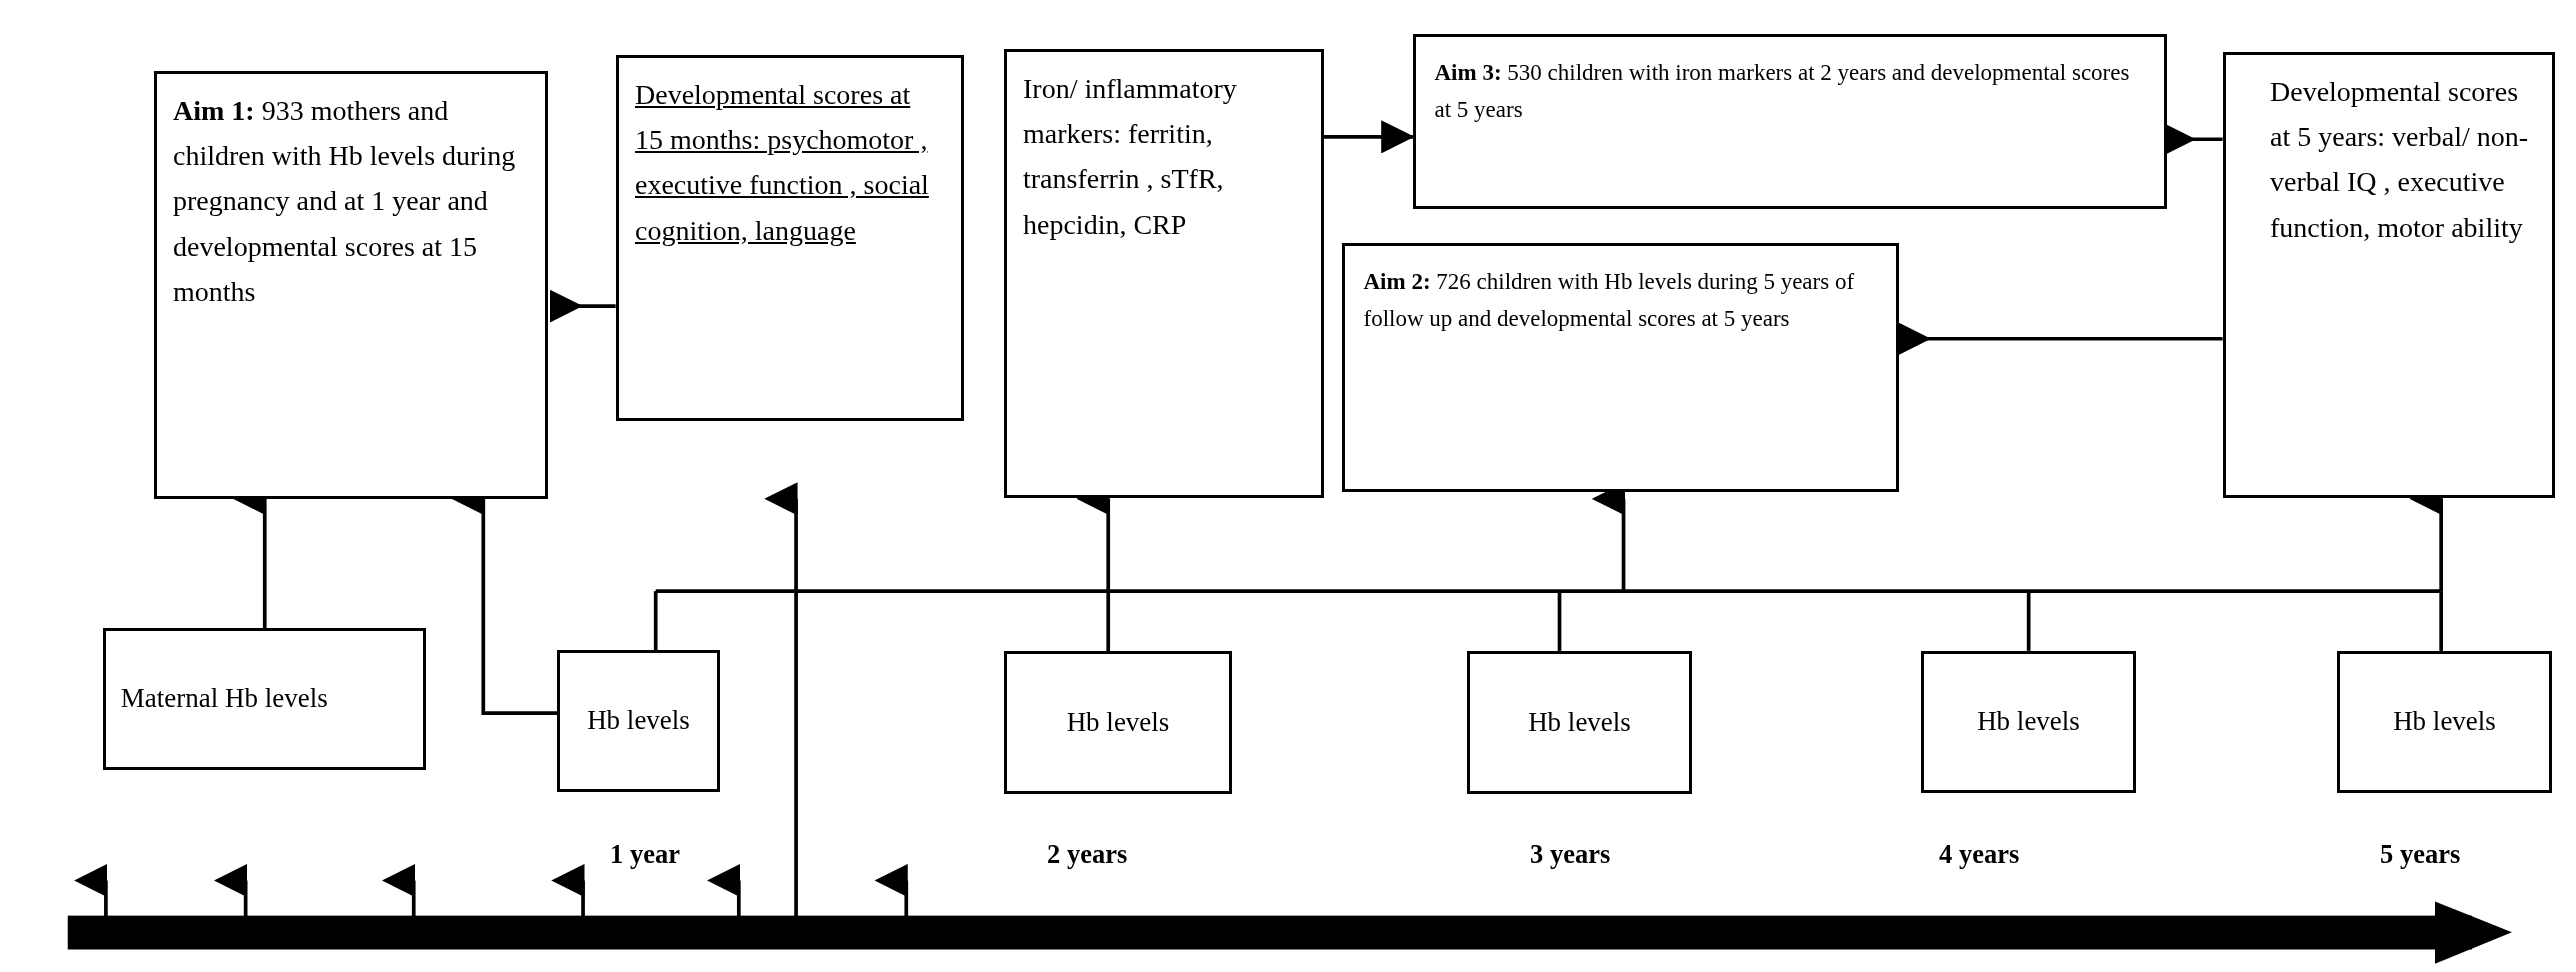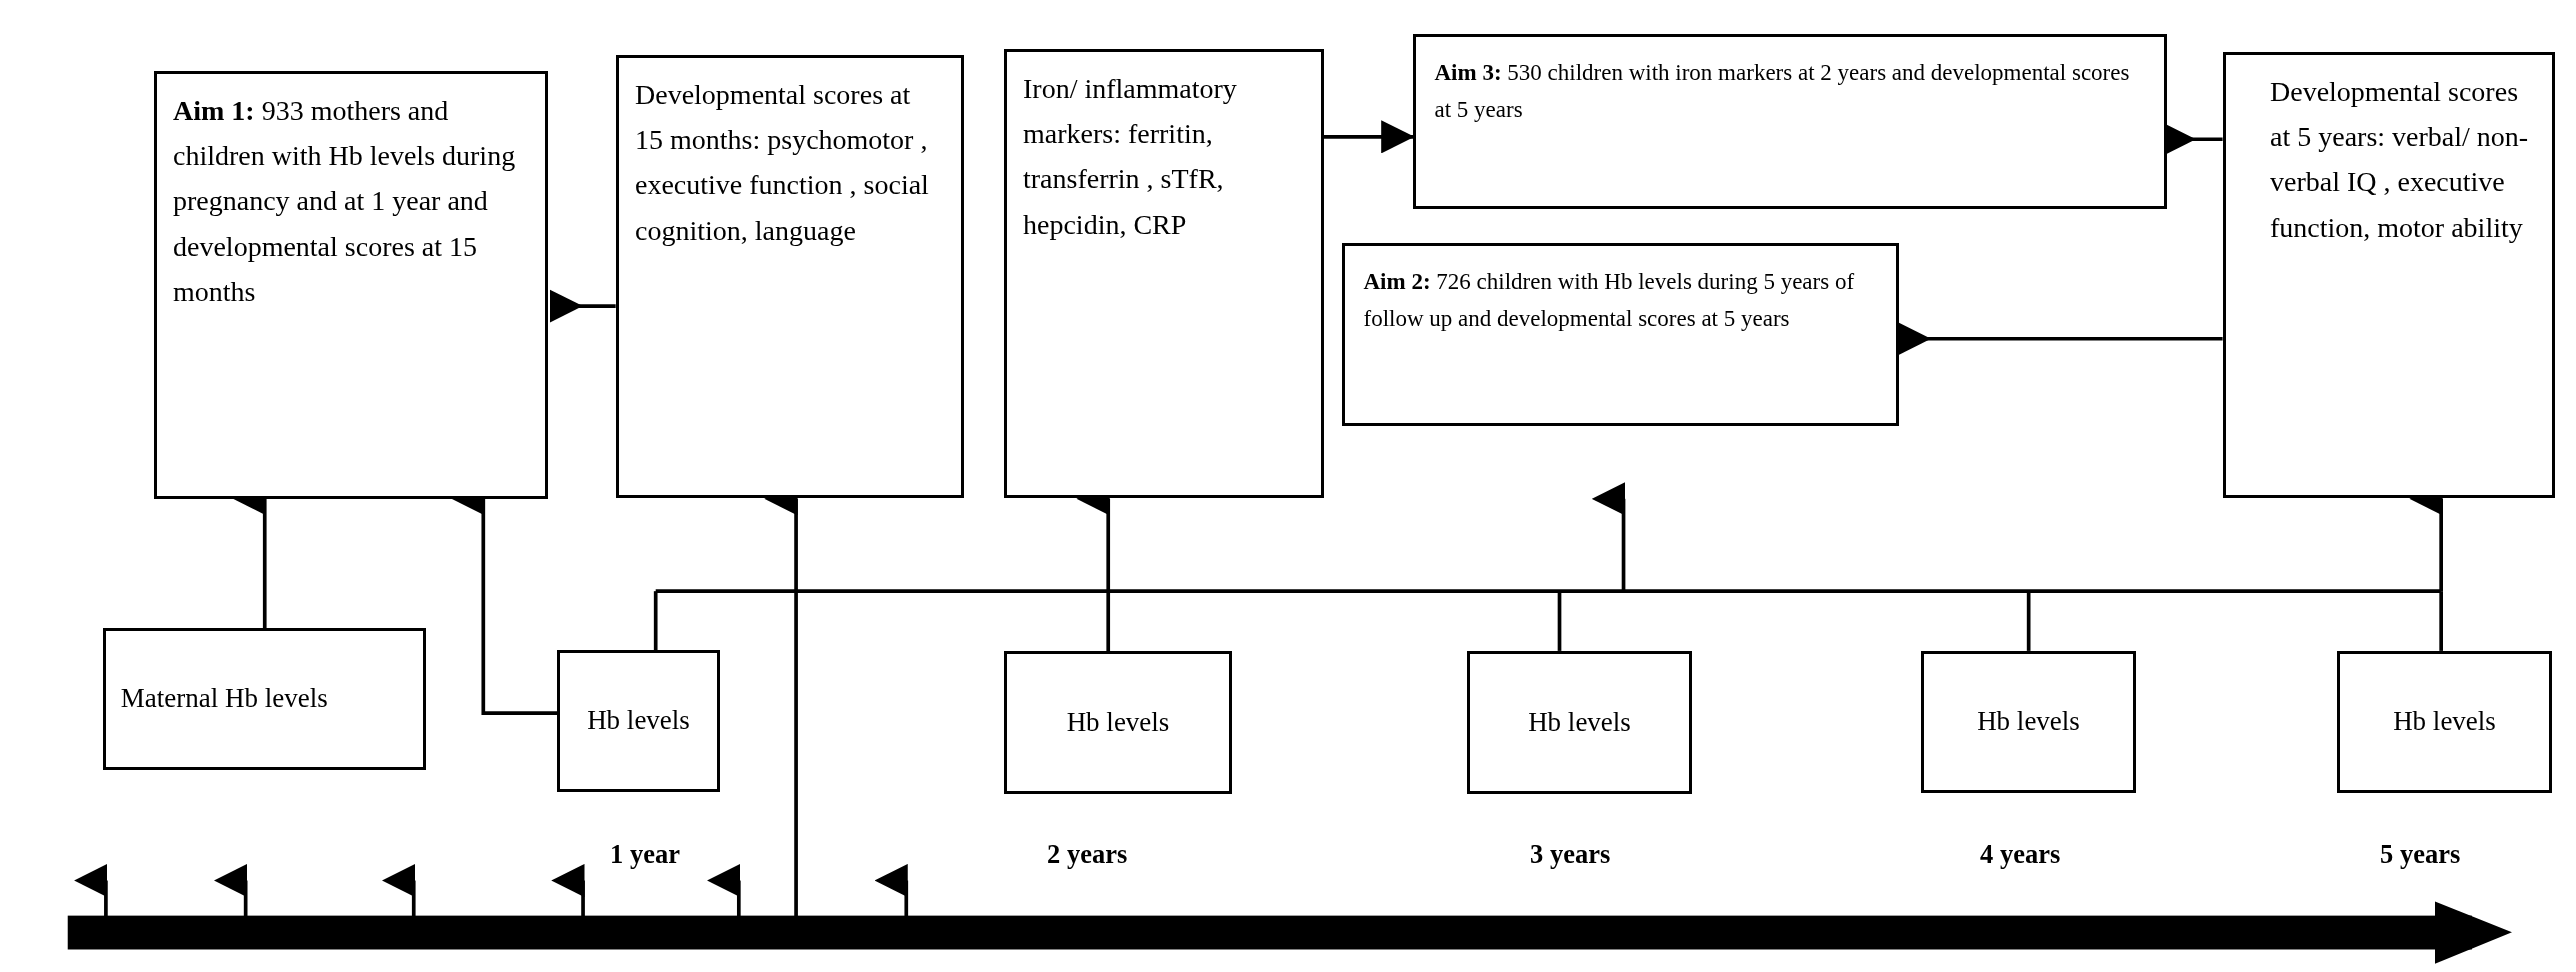--- a/index.html
+++ b/index.html
@@ -90,35 +90,35 @@
       <path d="M1472,1500 L1472,1430" marker-end="url(#ah-up)"></path>
     </g>
   </svg>
 
   <div class="box" style="left:154px;top:71px;width:394px;height:428px;">
     <span class="txt tall-text">
       <b>Aim 1:</b><span> 933 mothers and children with Hb levels during pregnancy and at 1 year and developmental scores at 15 months</span>
     </span>
   </div>
 
-  <div class="box" style="left:616px;top:55px;width:348px;height:443px;">
+  <div class="box" style="left:616px;top:55px;width:348px;height:366px;text-decoration:underline;">
     <span class="txt tall-text">Developmental scores at 15 months: psychomotor , executive function , social cognition, language</span>
   </div>
 
   <div class="box" style="left:1004px;top:49px;width:320px;height:449px;">
     <span class="txt tall-text">Iron/ inflammatory markers: ferritin, transferrin , sTfR, hepcidin, CRP</span>
   </div>
 
   <div class="box" style="left:1413px;top:34px;width:754px;height:175px;">
     <span class="txt wide-text">
       <b>Aim 3:</b><span> 530 children with iron markers at 2 years and developmental scores at 5 years</span>
     </span>
   </div>
 
-  <div class="box" style="left:1342px;top:243px;width:557px;height:183px;">
+  <div class="box" style="left:1342px;top:243px;width:557px;height:249px;">
     <span class="txt wide-text">
       <b>Aim 2:</b><span> 726 children with Hb levels during 5 years of follow up and developmental scores at 5 years</span>
     </span>
   </div>
 
   <div class="box" style="left:2223px;top:52px;width:332px;height:446px;padding-left:28px;">
     <span class="txt tall-text">Developmental scores at 5 years: verbal/ non-verbal IQ , executive function, motor ability</span>
   </div>
 
   <div class="box hb-box" style="left:103px;top:628px;width:323px;height:142px;">
@@ -141,17 +141,17 @@
     <span class="txt">Hb levels</span>
   </div>
 
   <div class="box hb-box" style="left:2337px;top:651px;width:215px;height:142px;">
     <span class="txt">Hb levels</span>
   </div>
 
   <div class="tl-label" style="left:610px;top:839px;">1 year</div>
   <div class="tl-label" style="left:1047px;top:839px;">2 years</div>
   <div class="tl-label" style="left:1510px;top:839px;margin-left:20px;">3 years</div>
-  <div class="tl-label" style="left:1939px;top:839px;margin-left:41px;">4 years</div>
+  <div class="tl-label" style="left:1939px;top:839px;">4 years</div>
   <div class="tl-label" style="left:2380px;top:839px;">5 years</div>
 
 </div>
 
 
 </body></html>

